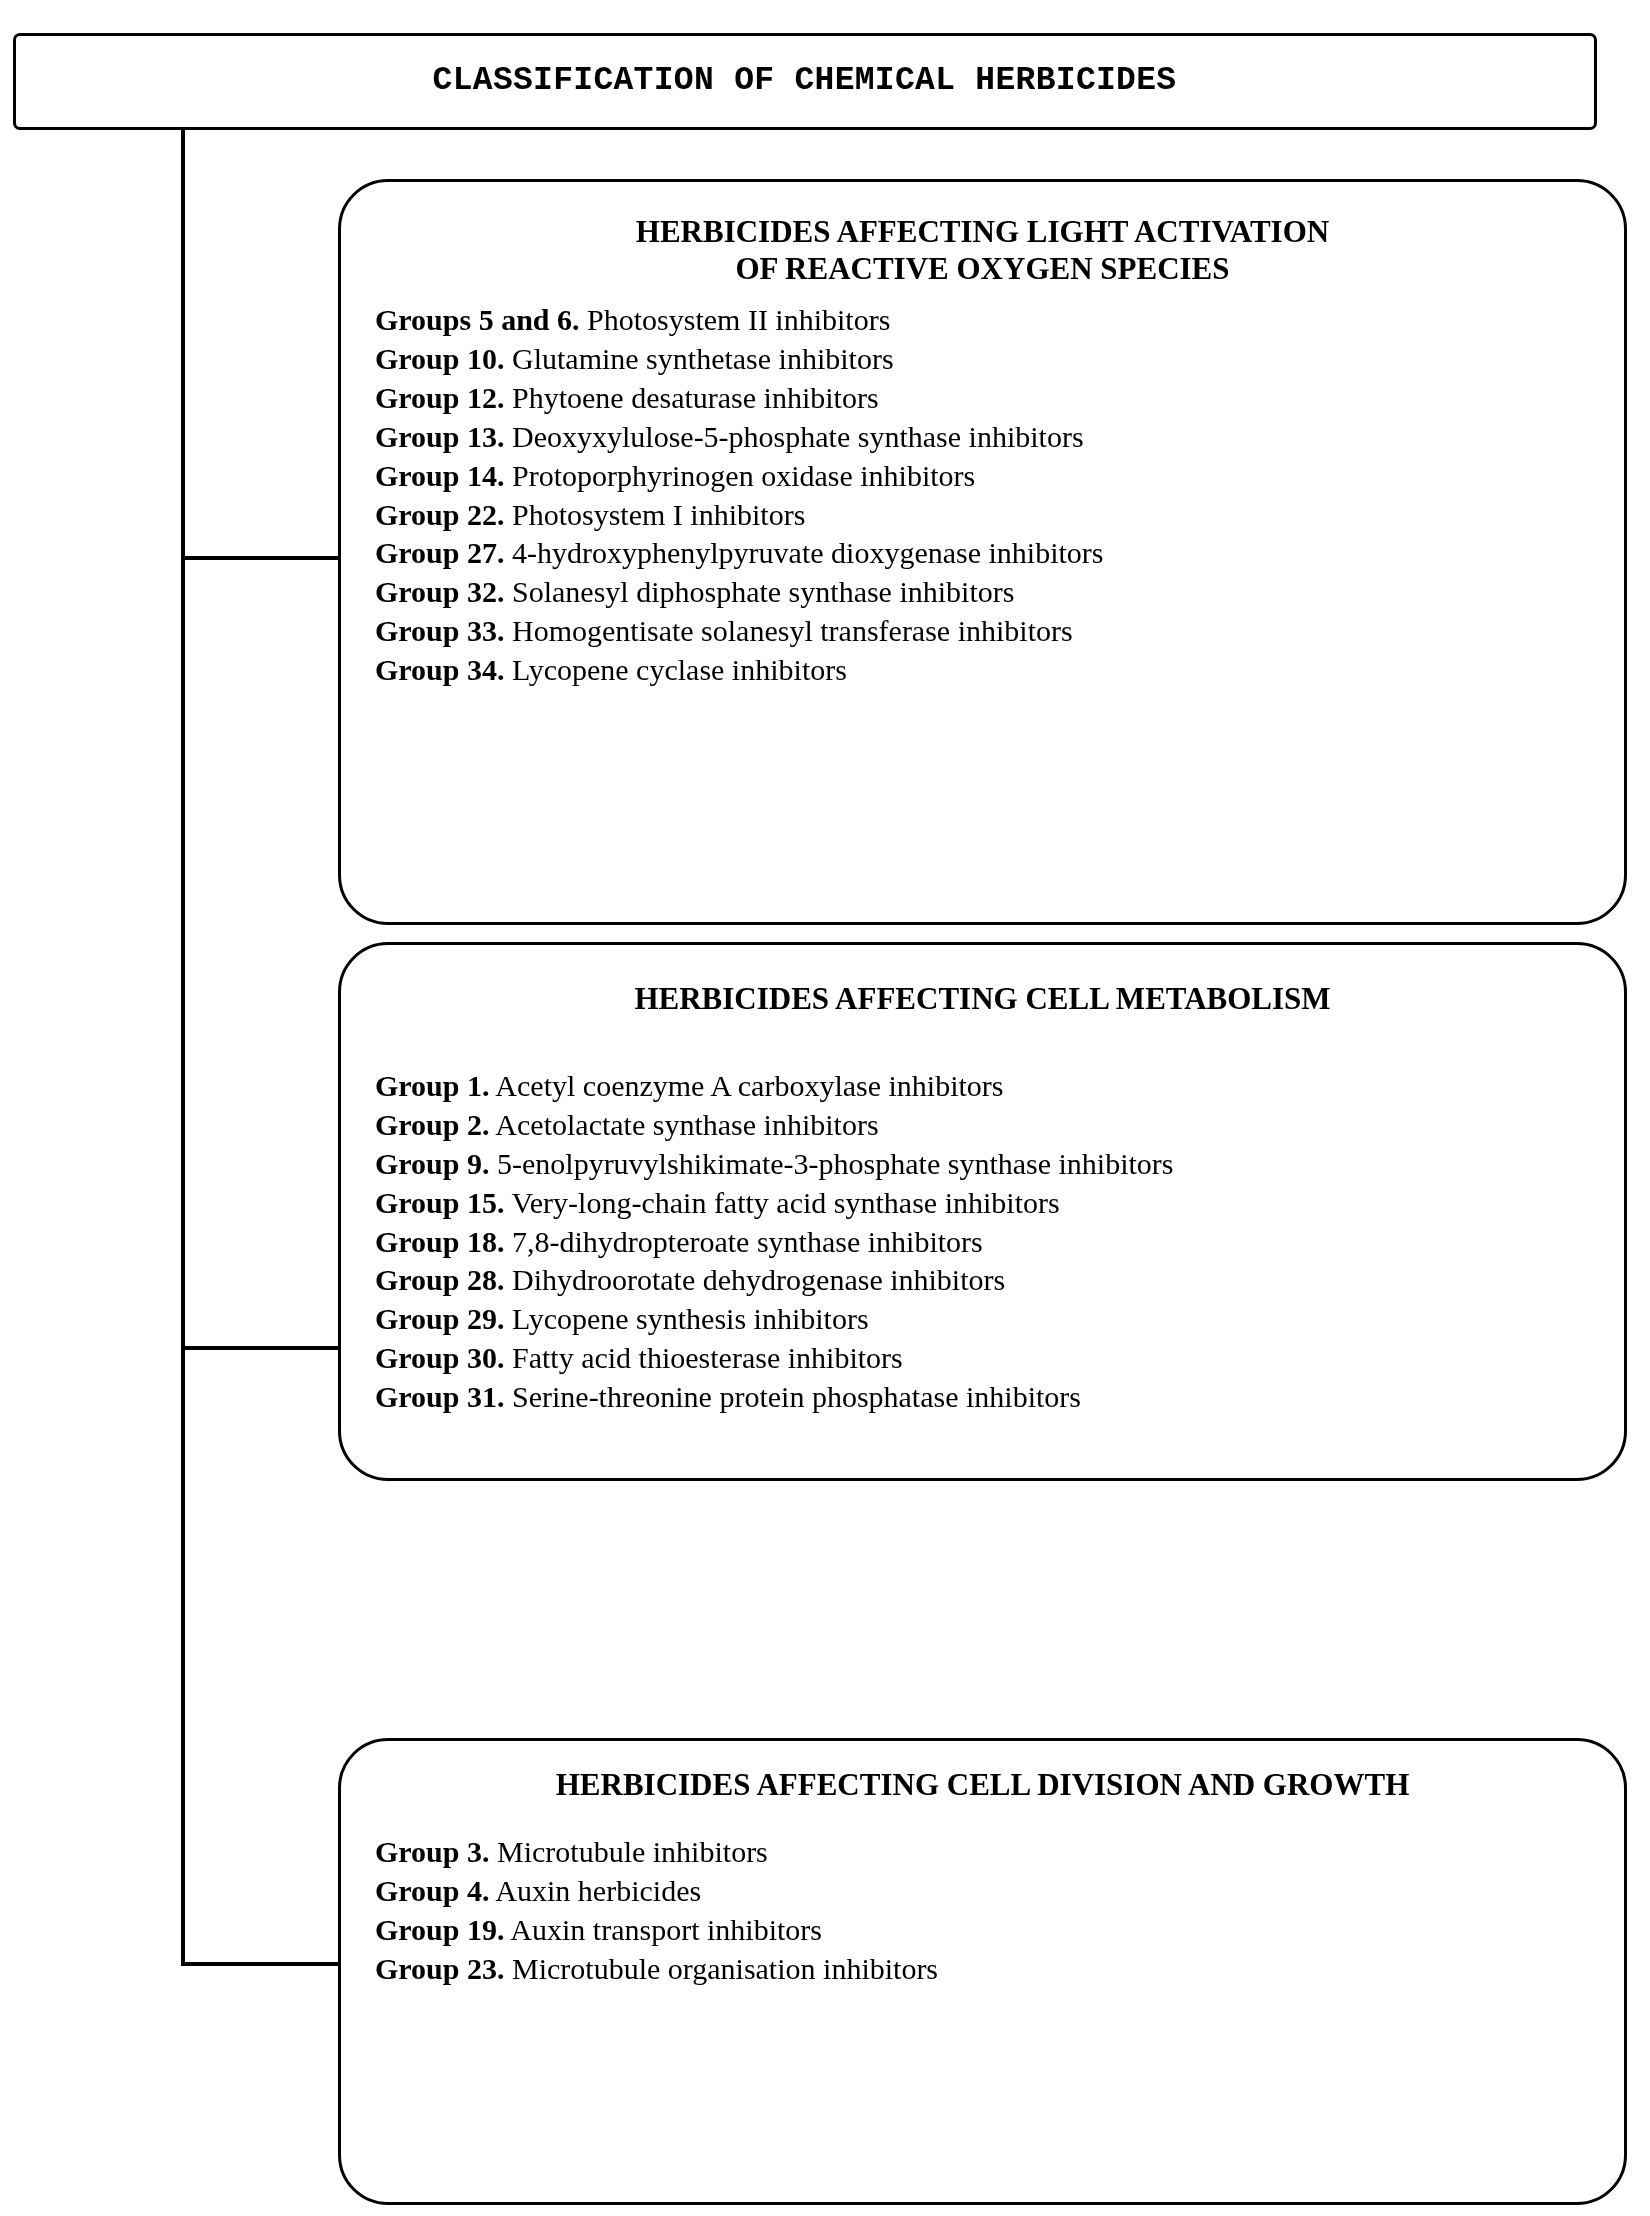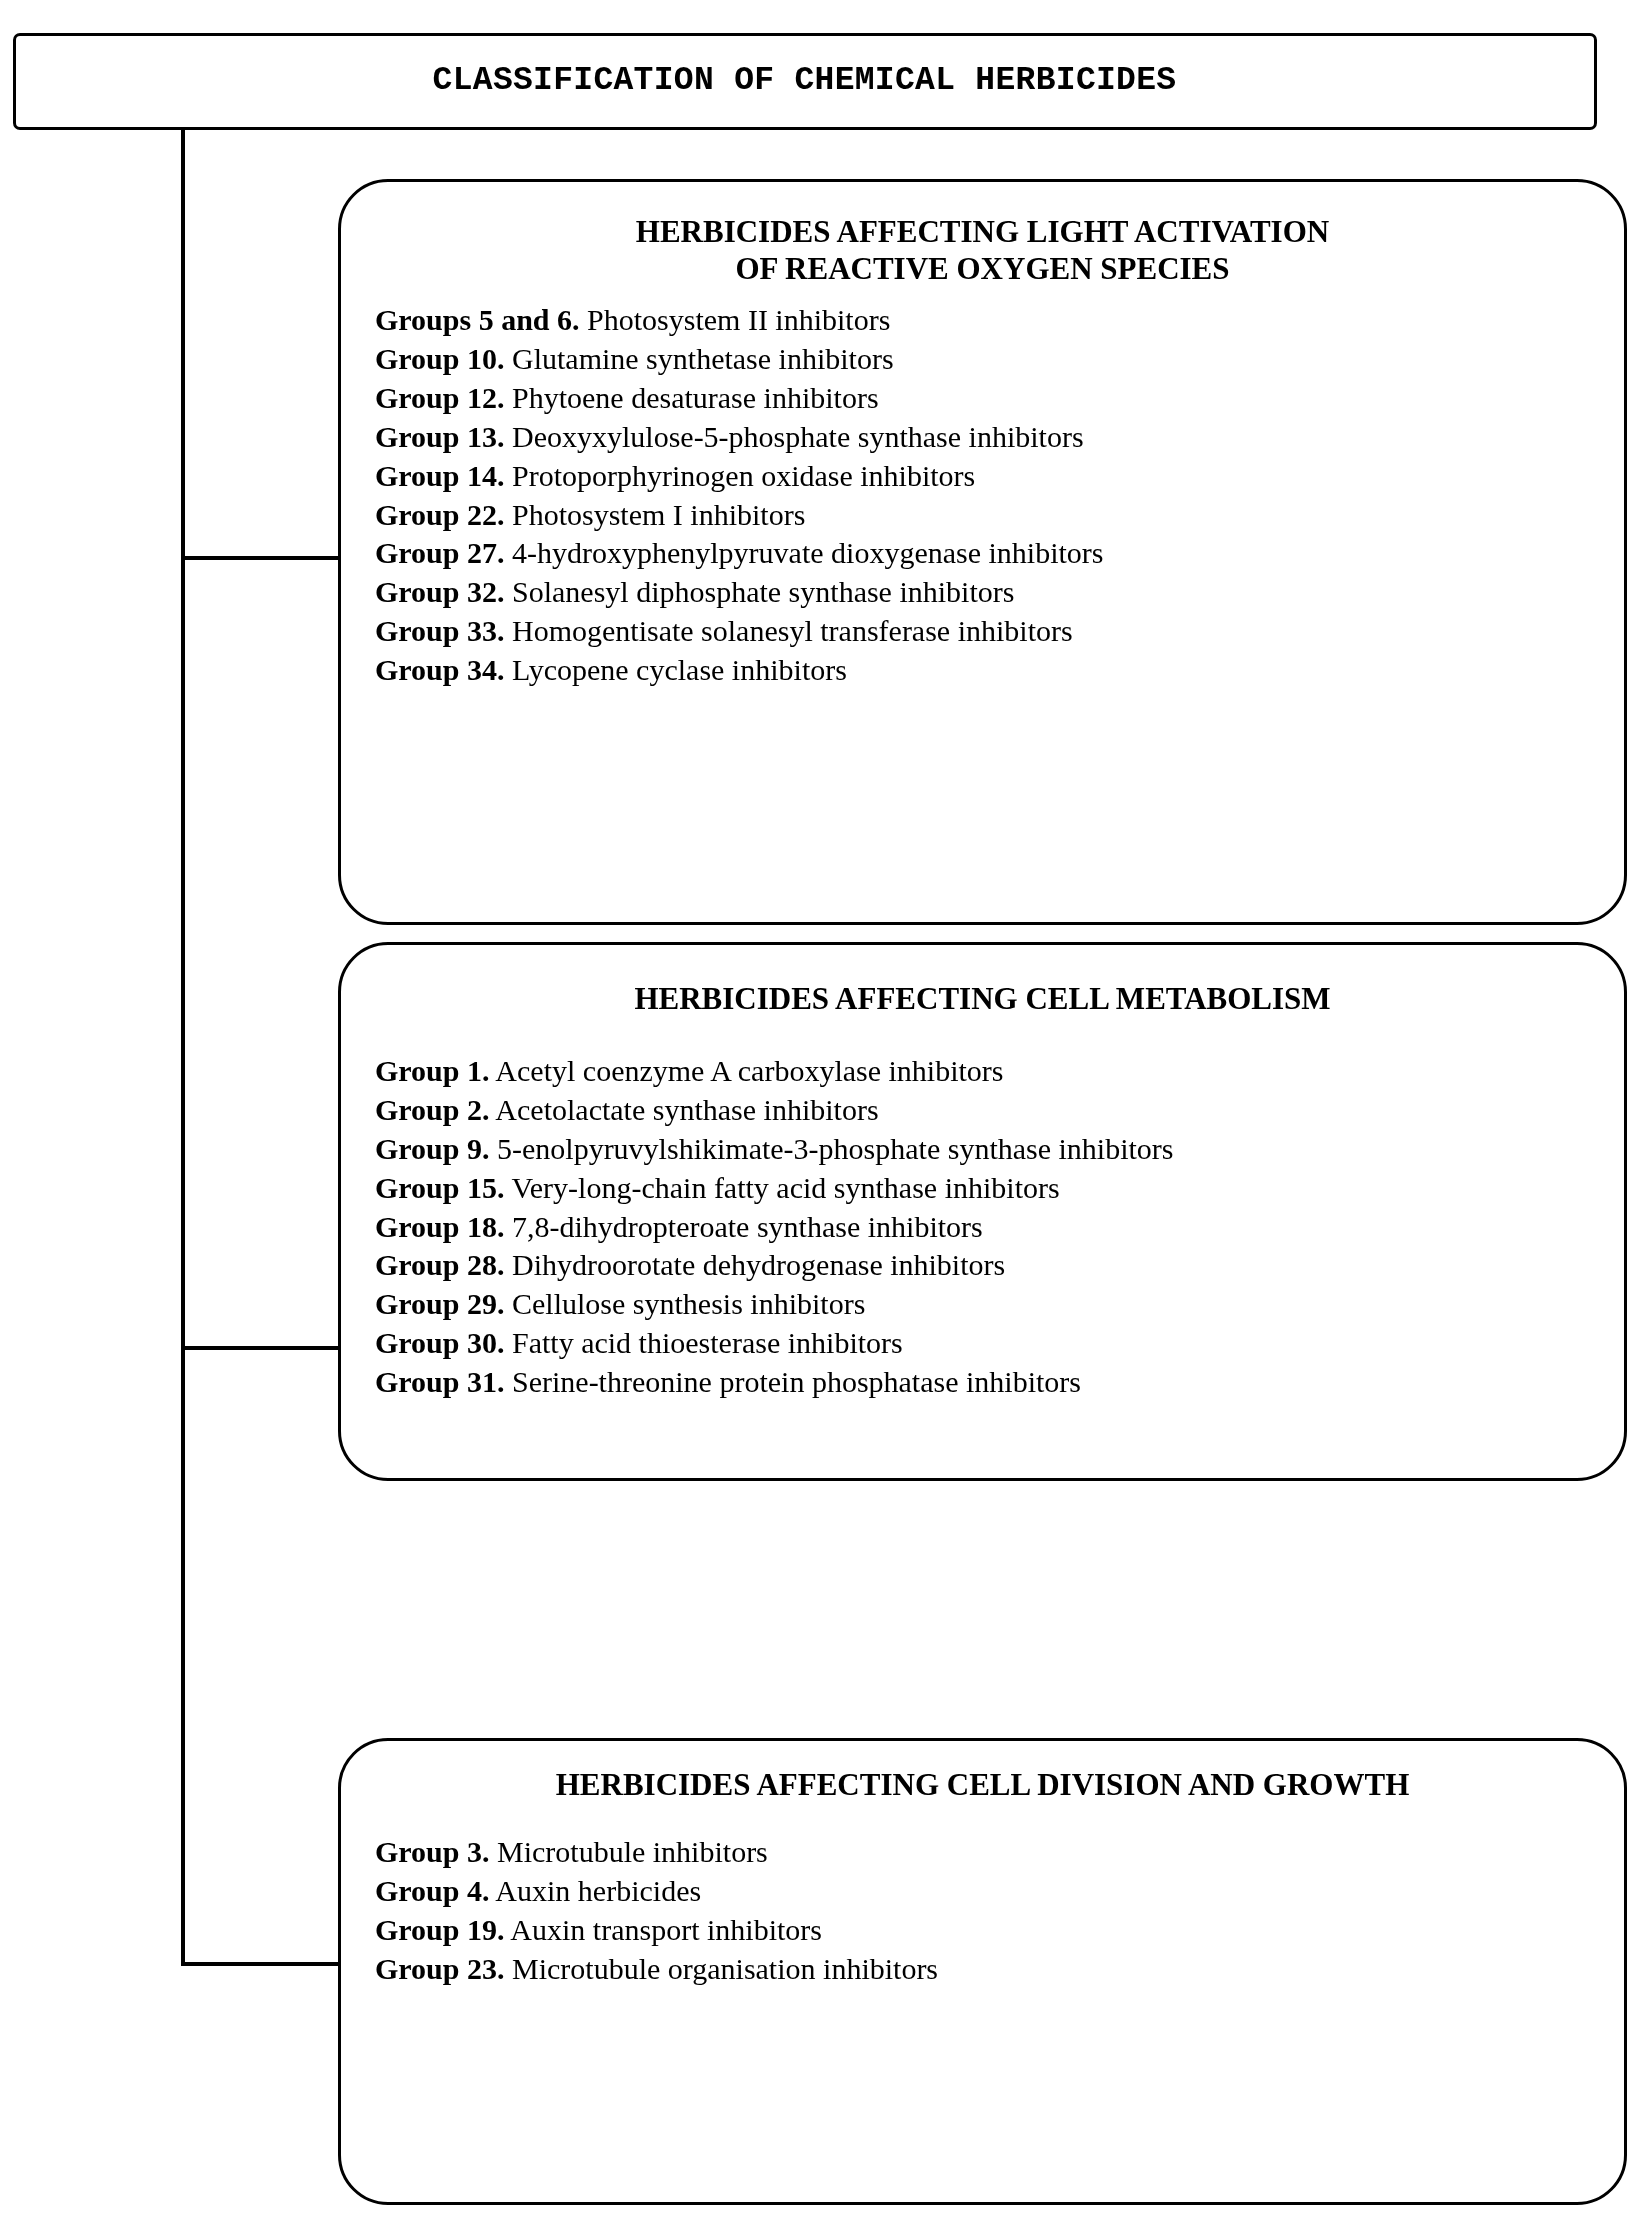--- a/index.html
+++ b/index.html
@@ -88,21 +88,21 @@
   #box-1 .cat-head { padding-top: 31px; text-align: center; }
   #box-2 .cat-head { padding-top: 35px; }
   #box-3 .cat-head { padding-top: 25px; }
 
   .cat-list {
     list-style: none;
     margin: 0;
     padding: 0;
   }
   #box-1 .cat-list { margin-top: 14px; padding-left: 4px; }
-  #box-2 .cat-list { margin-top: 35px; padding-left: 4px; }
+  #box-2 .cat-list { margin-top: 50px; padding-left: 4px; }
   #box-3 .cat-list { margin-top: 30px; padding-left: 4px; }
 
   .cat-list li {
     font-size: 30px;
     line-height: 1.295;
     white-space: nowrap;
   }
   .cat-list li .grp {
     font-weight: bold;
   }
@@ -143,21 +143,21 @@
 
 <div class="cat-box" id="box-2">
   <div class="cat-head">HERBICIDES AFFECTING CELL METABOLISM</div>
   <ul class="cat-list">
     <li><span class="grp">Group 1.</span> <span class="desc">Acetyl coenzyme A carboxylase inhibitors</span></li>
     <li><span class="grp">Group 2.</span> <span class="desc">Acetolactate synthase inhibitors</span></li>
     <li><span class="grp">Group 9.</span> <span class="desc">5-enolpyruvylshikimate-3-phosphate synthase inhibitors</span></li>
     <li><span class="grp">Group 15.</span> <span class="desc">Very-long-chain fatty acid synthase inhibitors</span></li>
     <li><span class="grp">Group 18.</span> <span class="desc">7,8-dihydropteroate synthase inhibitors</span></li>
     <li><span class="grp">Group 28.</span> <span class="desc">Dihydroorotate dehydrogenase inhibitors</span></li>
-    <li><span class="grp">Group 29.</span> <span class="desc">Cellulose synthesis inhibitors</span></li>
+    <li><span class="grp">Group 29.</span> <span class="desc">Lycopene synthesis inhibitors</span></li>
     <li><span class="grp">Group 30.</span> <span class="desc">Fatty acid thioesterase inhibitors</span></li>
     <li><span class="grp">Group 31.</span> <span class="desc">Serine-threonine protein phosphatase inhibitors</span></li>
   </ul>
 </div>
 
 <div class="cat-box" id="box-3">
   <div class="cat-head">HERBICIDES AFFECTING CELL DIVISION AND GROWTH</div>
   <ul class="cat-list">
     <li><span class="grp">Group 3.</span> <span class="desc">Microtubule inhibitors</span></li>
     <li><span class="grp">Group 4.</span> <span class="desc">Auxin herbicides</span></li>

